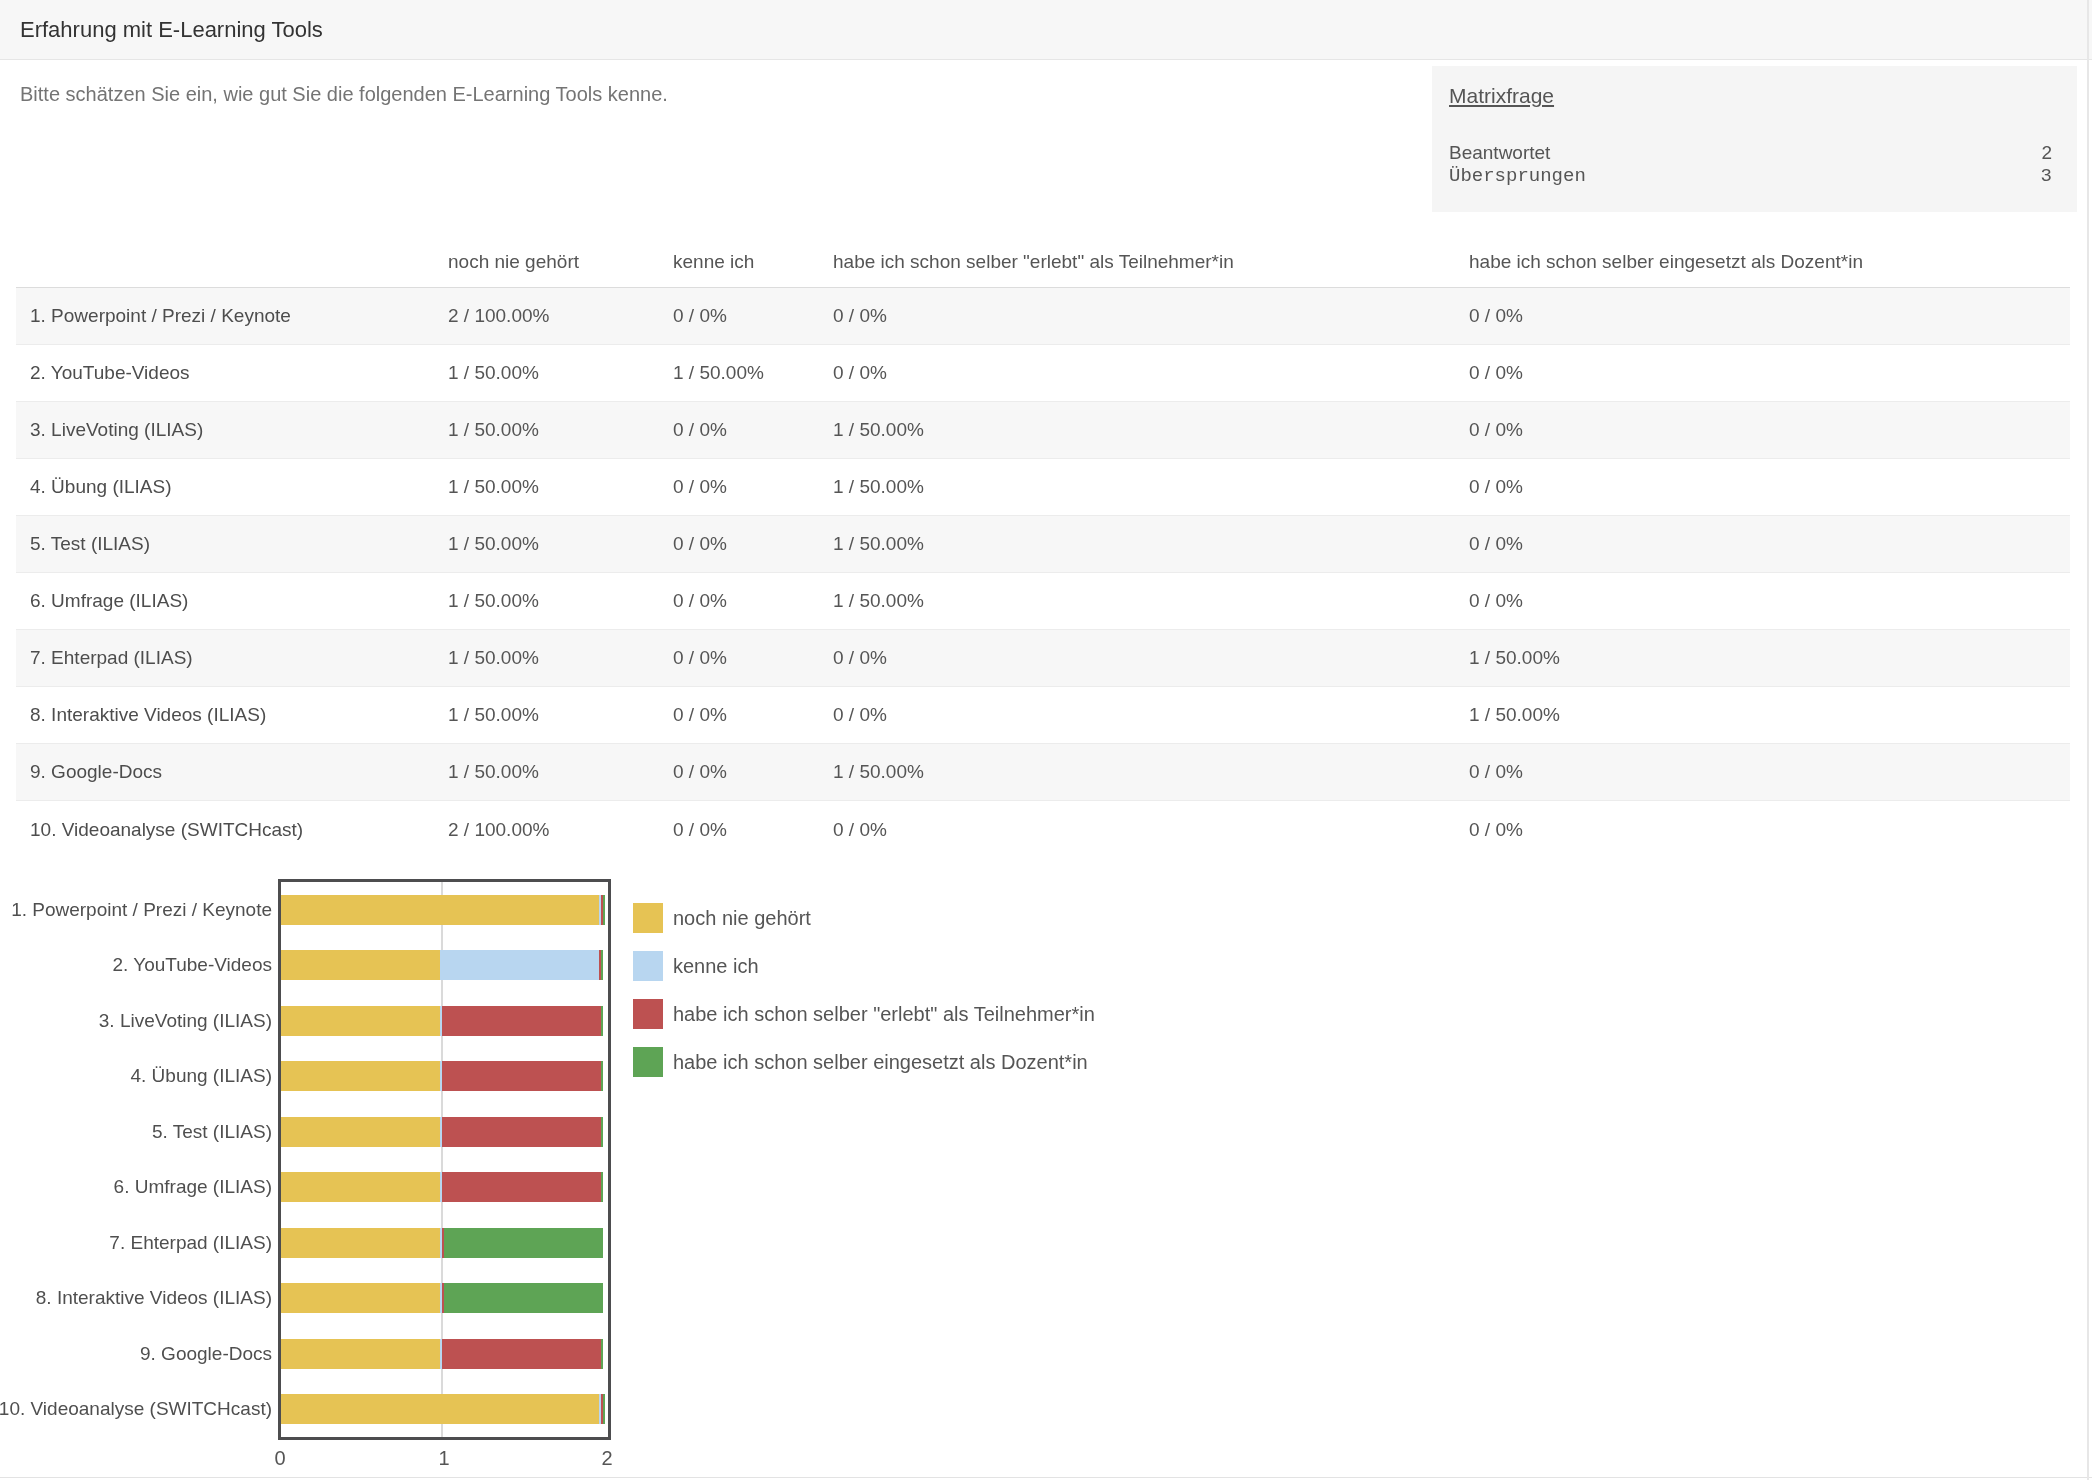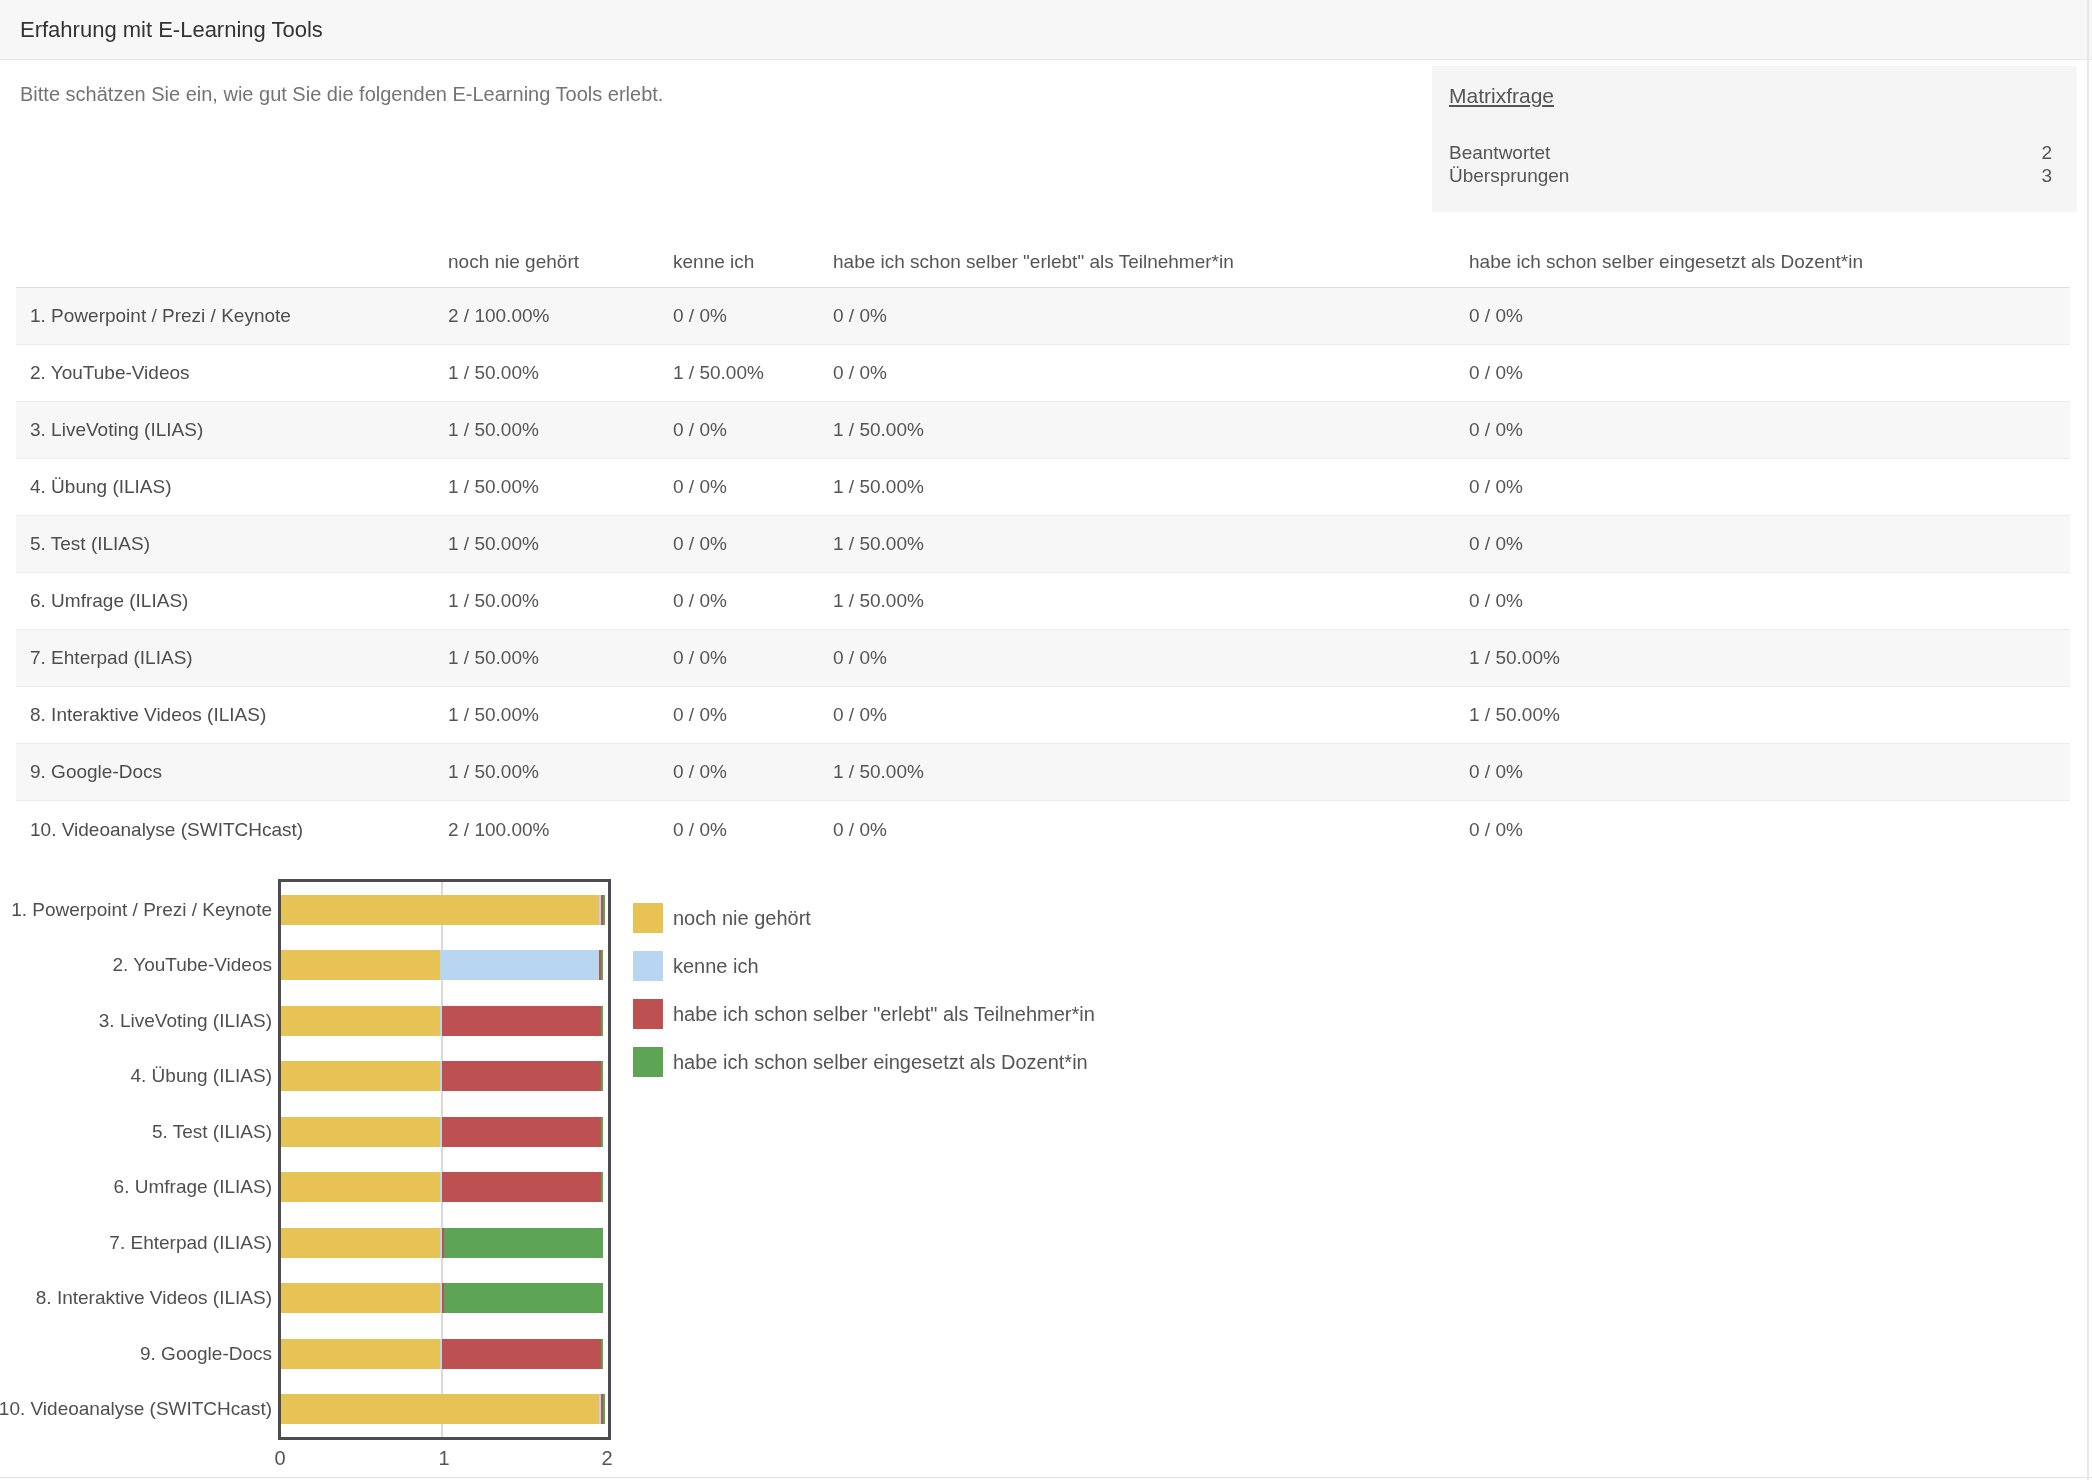--- a/index.html
+++ b/index.html
@@ -26,21 +26,21 @@
   
   .infobox{
     position:absolute;left:1432px;top:66px;width:645px;height:146px;
     background:#f5f5f5;box-sizing:border-box;
   }
   .ib-title{position:absolute;left:17px;top:18px;font-size:21px;color:#555555;text-decoration:underline;}
   .ib-row{position:absolute;left:17px;right:25px;height:26px;line-height:26px;font-size:19px;color:#555555;}
   .ib-row .lbl{float:left;}
   .ib-row .val{float:right;}
   .ib-row.r0{top:74px;}
-  .ib-row.r1{top:97px;}
+  .ib-row.r1{top:97px;font-family:Liberation Mono, monospace;}
   
   .rtable{position:absolute;left:16px;top:236px;width:2054px;}
   .t-row{
     display:grid;grid-template-columns:432px 225px 160px 636px auto;
     align-items:center;height:57px;font-size:19px;color:#555555;
     border-bottom:1px solid #ececec;box-sizing:border-box;
   }
   .t-row.head{height:52px;border-bottom:1px solid #dcdcdc;color:#555555;}
   .t-row.odd{background:#f7f7f7;}
   .t-row:last-child{border-bottom:none;}
@@ -70,21 +70,21 @@
   .bottom-line{position:absolute;left:0;top:1477px;width:2092px;height:1px;background:#e3e3e3;}
   .right-edge{position:absolute;top:0;left:2087px;width:2px;height:1480px;background:#e7e7e7;}
 </style>
 </head>
 <body>
 
 <div class="header">
   <div class="page-title">Erfahrung mit E-Learning Tools</div>
 </div>
 
-<div class="subtitle">Bitte schätzen Sie ein, wie gut Sie die folgenden E-Learning Tools erlebt.</div>
+<div class="subtitle">Bitte schätzen Sie ein, wie gut Sie die folgenden E-Learning Tools kenne.</div>
 
 <div class="infobox">
   <div class="ib-title">Matrixfrage</div>
   <div class="ib-row r0">
     <span class="lbl">Beantwortet</span>
     <span class="val">2</span>
   </div>
   <div class="ib-row r1">
     <span class="lbl">Übersprungen</span>
     <span class="val">3</span>

